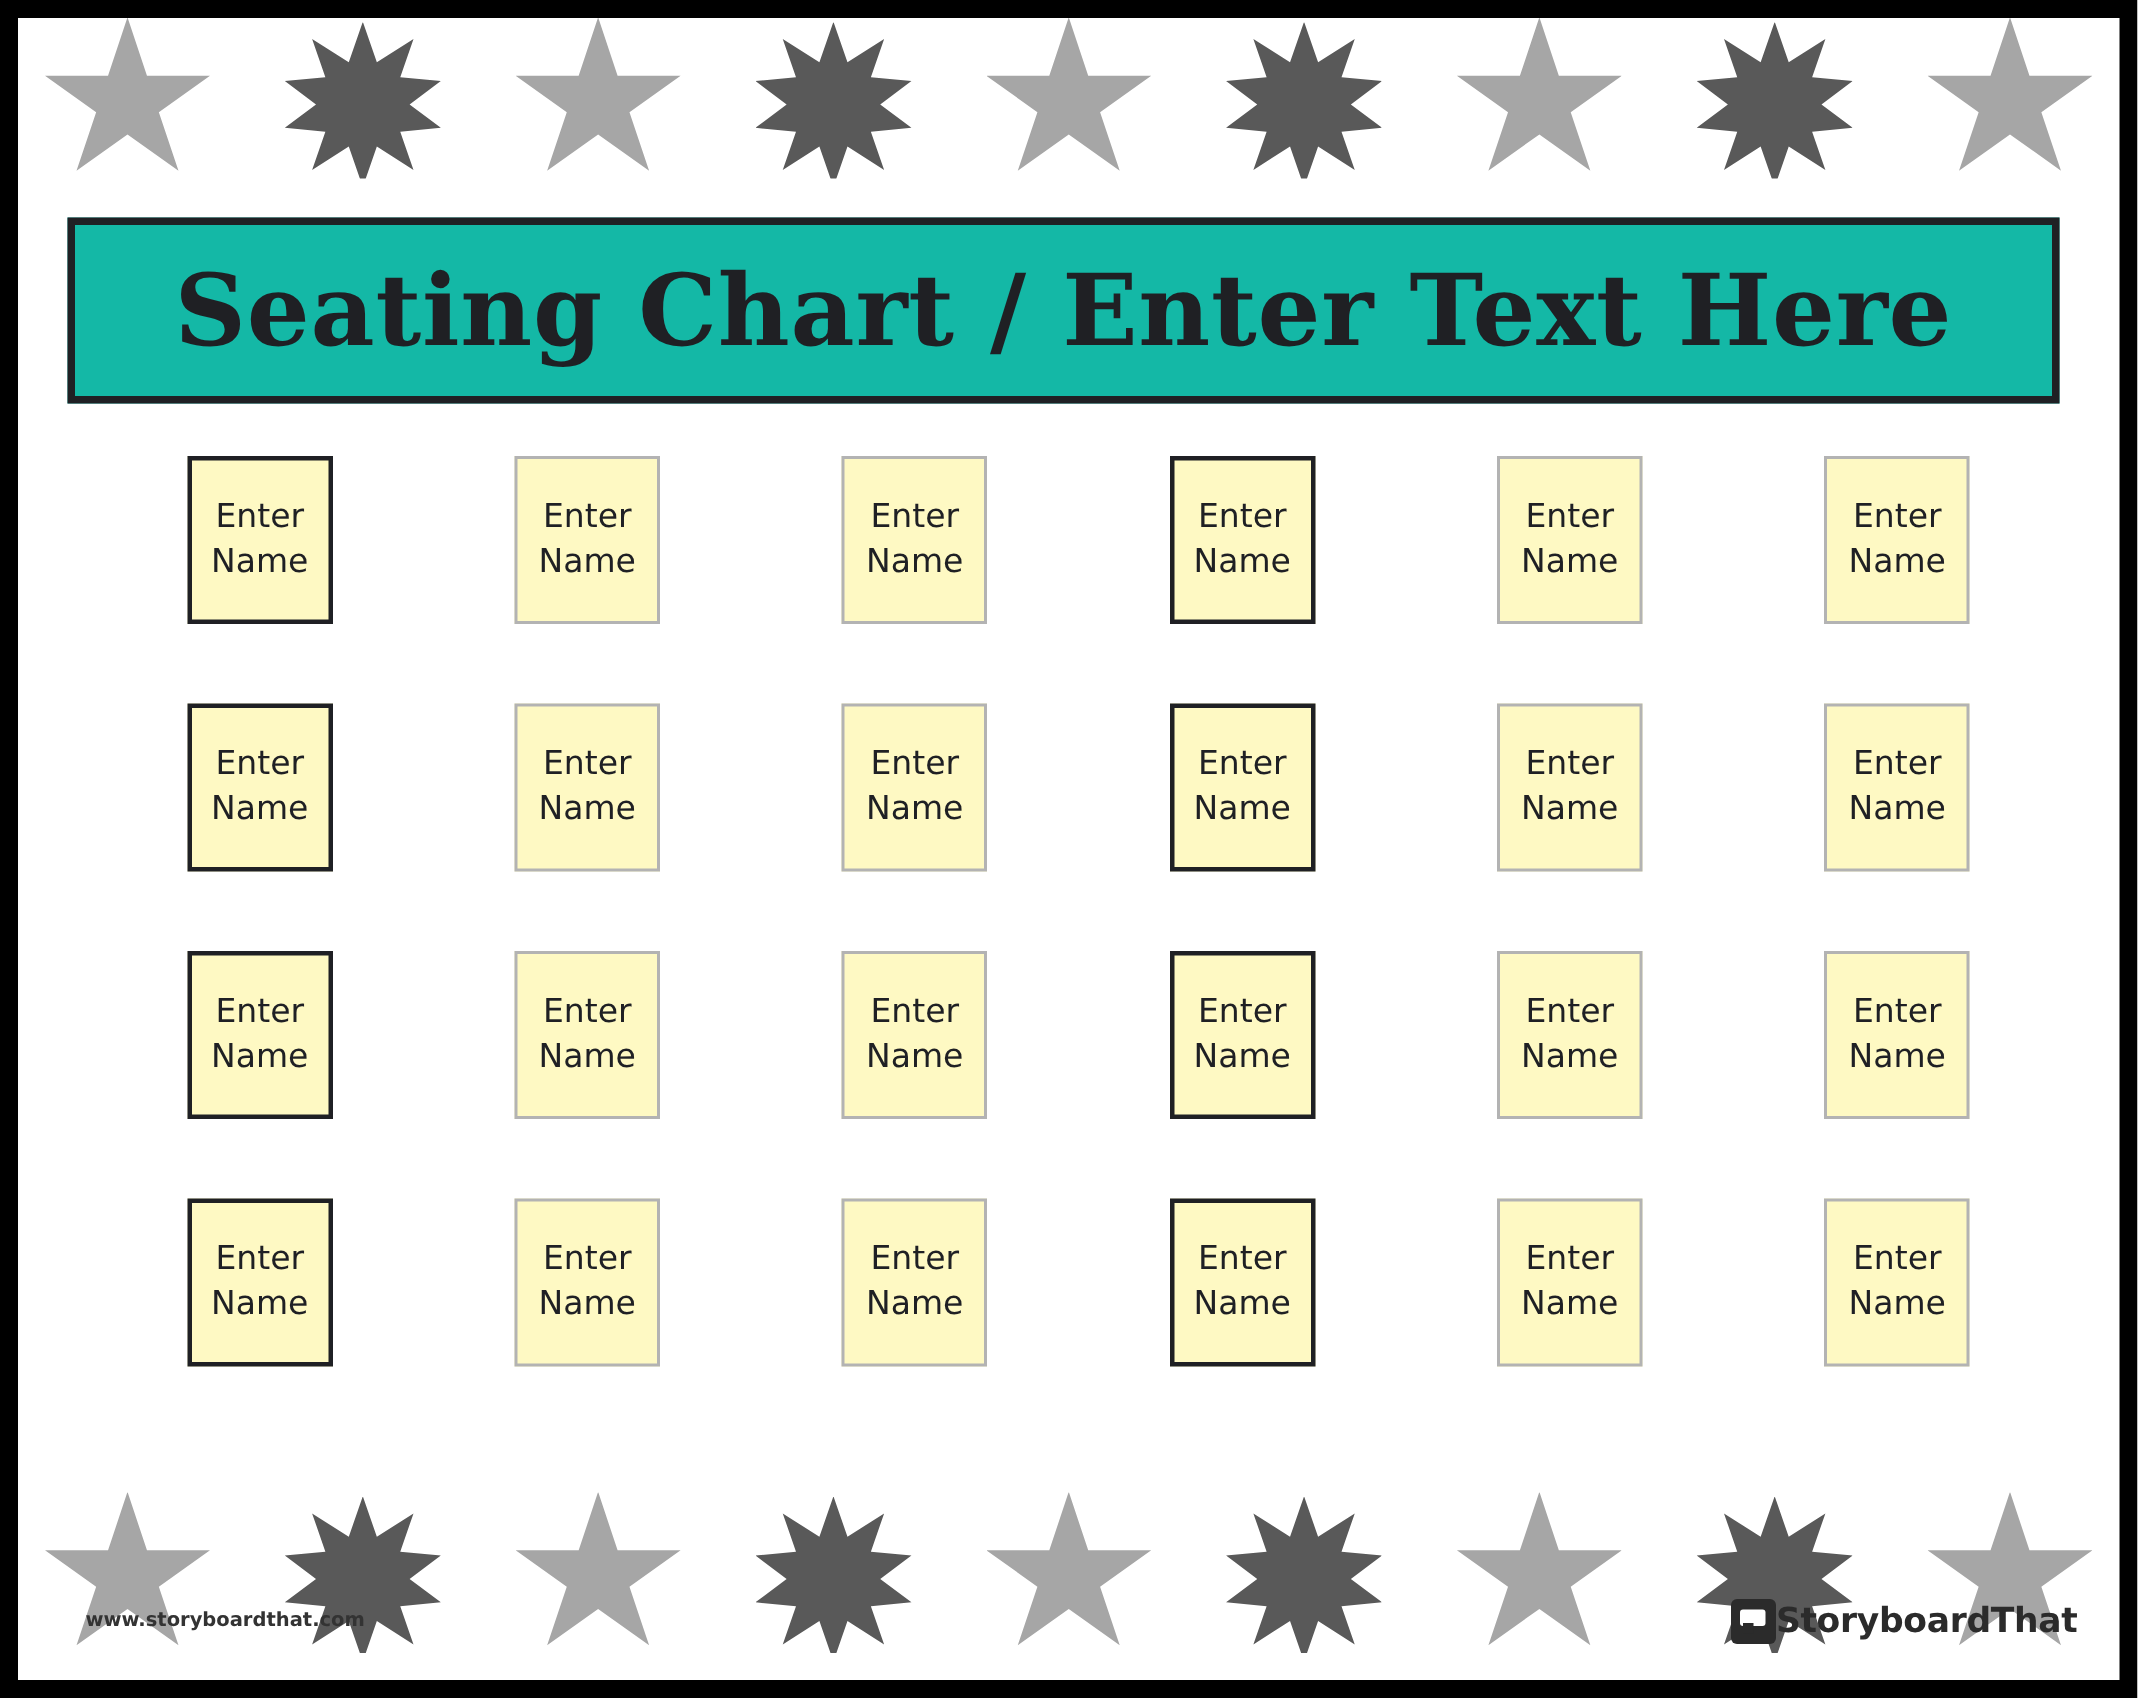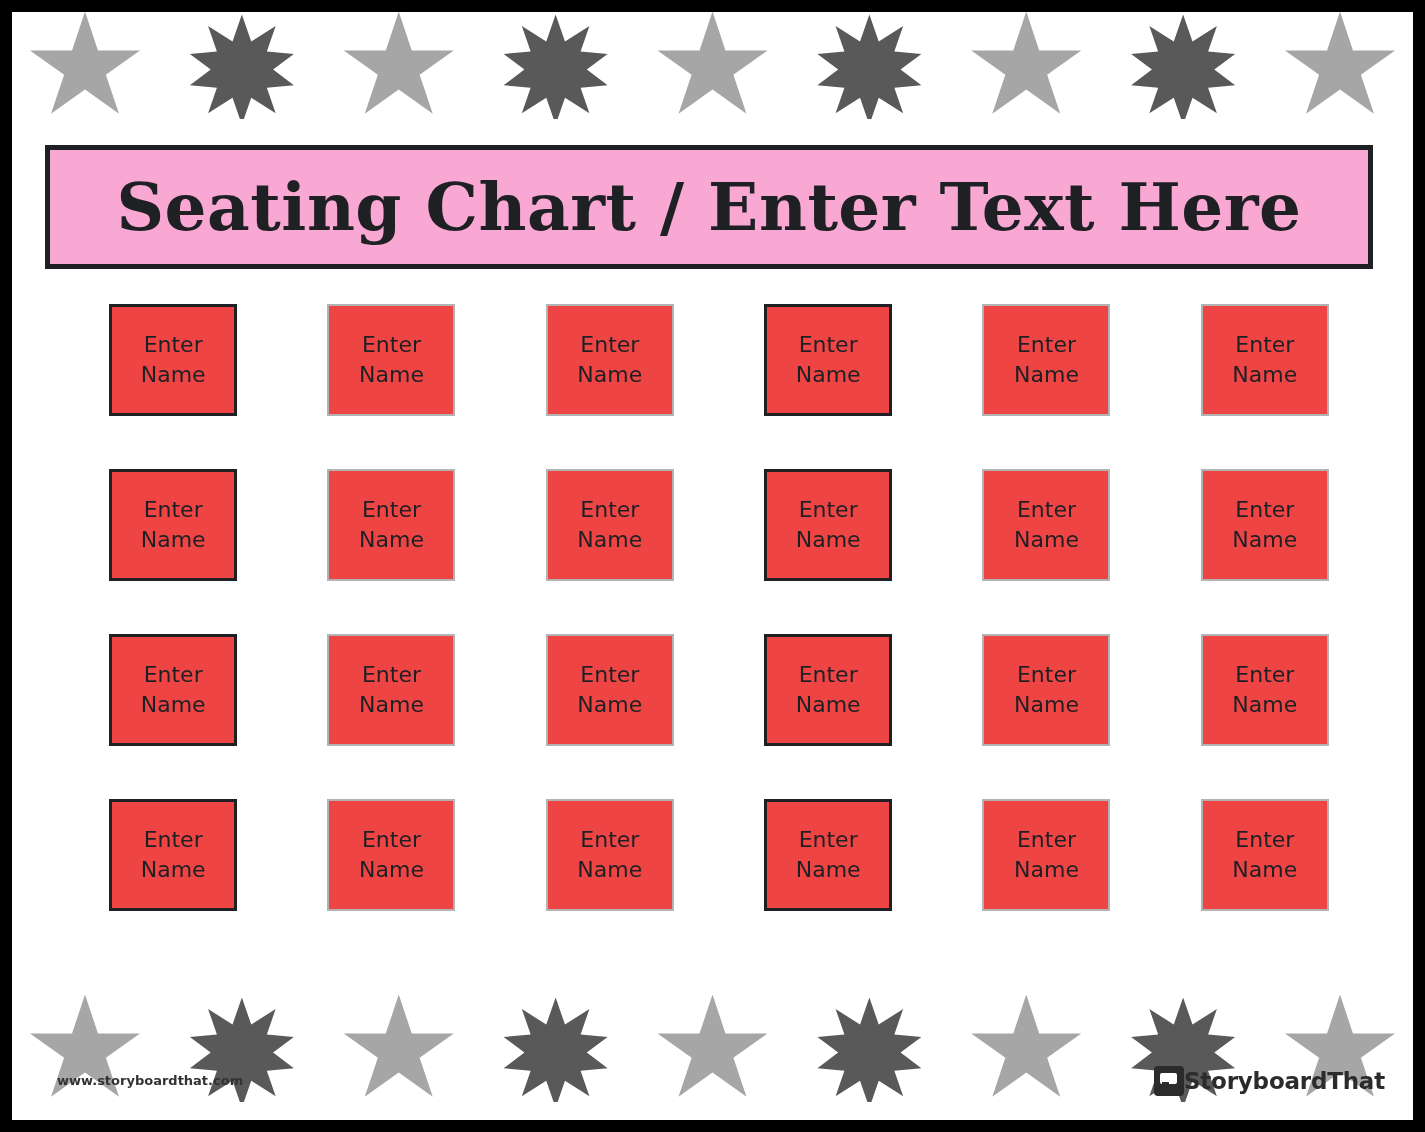--- a/index.html
+++ b/index.html
@@ -65,21 +65,21 @@
     position: absolute;
     left: 33px;
     top: 133px;
     width: 1328px;
     height: 124px;
     border: 5px solid #1f2024;
     box-sizing: border-box;
     display: flex;
     align-items: center;
     justify-content: center;
-    background: #f9a8d4;
+    background: #14b8a6;
   }
   .title-text {
     font-family: "DejaVu Serif", serif;
     font-weight: bold;
     font-size: 66px;
     color: #1f2024;
     letter-spacing: 0.5px;
     white-space: nowrap;
   }
 
@@ -90,28 +90,28 @@
     top: 292px;
     width: 1310px;
     display: grid;
     grid-template-columns: repeat(6, 1fr);
     grid-template-rows: repeat(4, 112px);
     row-gap: 53px;
     column-gap: 0;
     justify-items: center;
   }
   .seat {
-    width: 128px;
+    width: 97px;
     height: 100%;
     box-sizing: border-box;
     display: flex;
     flex-direction: column;
     align-items: center;
     justify-content: center;
-    background: #ef4444;
+    background: #fef9c3;
   }
   .seat.dark { border: 3px solid #1f2024; }
   .seat.light { border: 2px solid #b3b3b3; }
   .seat span {
     font-family: "DejaVu Sans", sans-serif;
     font-size: 22px;
     line-height: 1.35;
     color: #1f2024;
     text-align: center;
     display: block;

